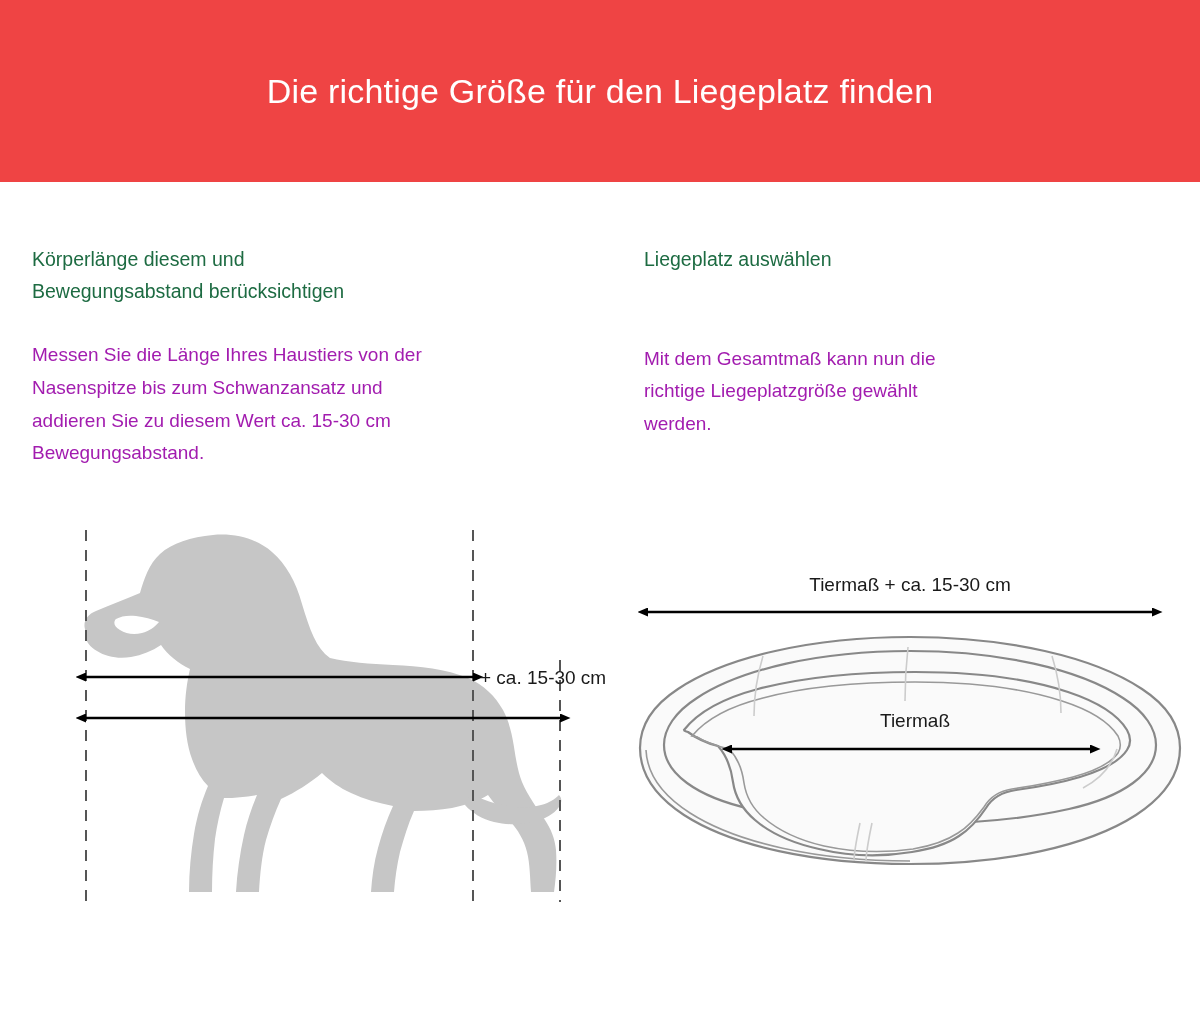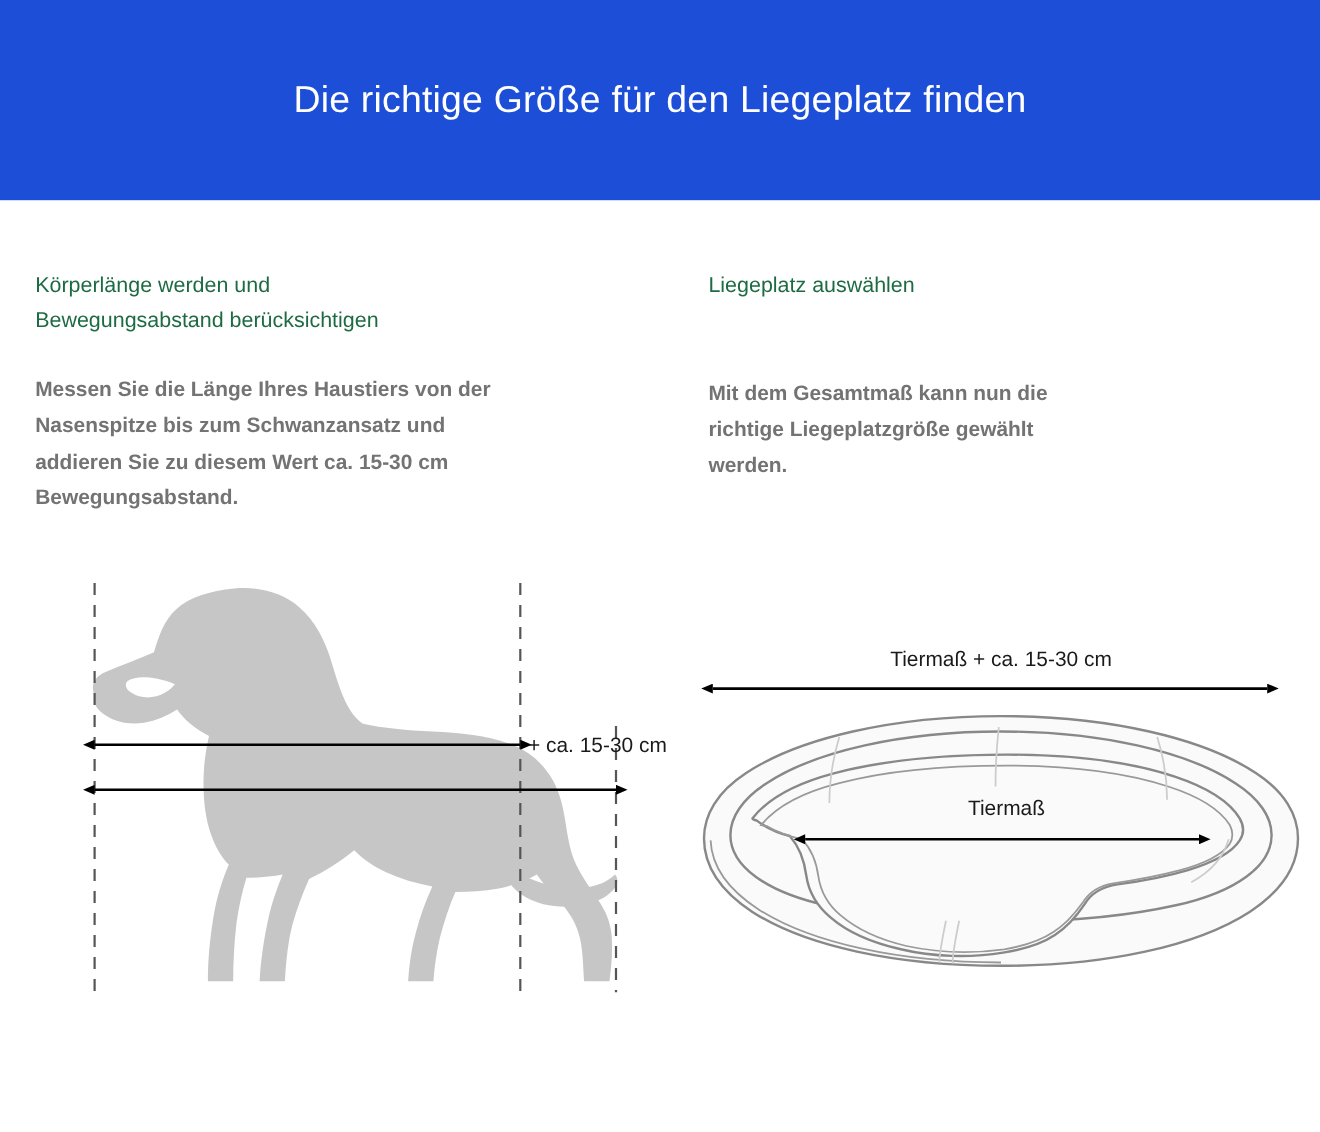--- a/index.html
+++ b/index.html
@@ -19,21 +19,21 @@
     height: 1029px;
     background: #ffffff;
   }
 
   
   .header-bar {
     position: absolute;
     top: 0; left: 0;
     width: 1200px;
     height: 182px;
-    background: #1d4ed8;
+    background: #ef4444;
     display: flex;
     align-items: center;
     justify-content: center;
   }
   .header-title {
     color: #ffffff;
     font-size: 34px;
     font-weight: 400;
     letter-spacing: 0.2px;
     text-align: center;
@@ -59,35 +59,35 @@
   .col-heading {
     color: #1D6B42;
     font-size: 19.5px;
     font-weight: 400;
     line-height: 1.62;
     margin-top: 62px;
     white-space: pre-line;
   }
 
   .col-body {
-    color: #737373;
+    color: #a21caf;
     font-size: 19px;
-    font-weight: 700;
+    font-weight: 400;
     line-height: 1.72;
     white-space: pre-line;
   }
   .col-left  .col-body { margin-top: 32px; }
   .col-right .col-body { margin-top: 67px; }
 
   
   .figure {
     position: absolute;
   }
   .fig-dog { left: 0px;   top: 512px; width: 612px; height: 420px; margin-left: 48px; }
-  .fig-bed { left: 620px; top: 575px; width: 580px; height: 350px; text-decoration: underline; }
+  .fig-bed { left: 620px; top: 561px; width: 580px; height: 350px; text-decoration: underline; }
 
   svg { display: block; overflow: visible; }
 
   .dim-label {
     font-family: "Liberation Sans", "DejaVu Sans", sans-serif;
     font-size: 19px;
     fill: #1a1a1a;
   }
 </style>
 </head>
@@ -95,21 +95,21 @@
 
 <div class="page">
 
   <div class="header-bar">
     <h1 class="header-title">Die richtige Größe für den Liegeplatz finden</h1>
   </div>
 
   <div class="columns">
 
     <div class="col col-left">
-      <div class="col-heading">Körperlänge werden und
+      <div class="col-heading">Körperlänge diesem und
 Bewegungsabstand berücksichtigen</div>
       <div class="col-body">Messen Sie die Länge Ihres Haustiers von der
 Nasenspitze bis zum Schwanzansatz und
 addieren Sie zu diesem Wert ca. 15-30 cm
 Bewegungsabstand.</div>
     </div>
 
     <div class="col col-right">
       <div class="col-heading">Liegeplatz auswählen</div>
       <div class="col-body">Mit dem Gesamtmaß kann nun die

